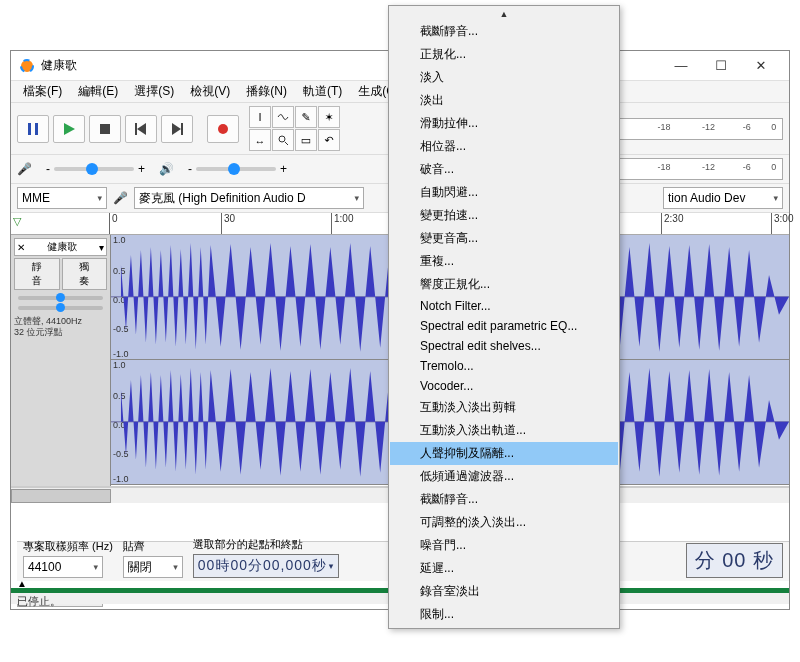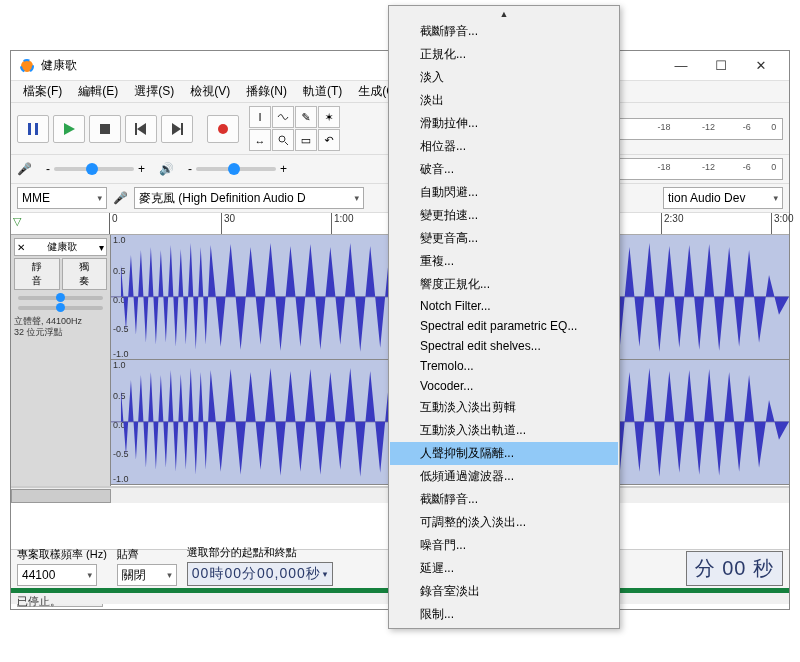--- a/index.html
+++ b/index.html
@@ -33,21 +33,21 @@
   .track-panel .mini-sl { height:4px;background:#bbb;position:relative;margin:6px 4px;border-radius:2px; }
   .track-panel .mini-sl .th { position:absolute;top:-3px;width:9px;height:9px;background:#1e90ff;border-radius:50%; }
   .track-panel .info { font-size:9px;color:#333;line-height:1.2;margin-top:2px; }
   .wave-col { flex:1;background:#fff;position:relative; }
   .wave-ch { height:72px;border-bottom:1px solid #888;background:#bcc6e4;position:relative;overflow:hidden; }
   .wave-ch .ylabel { position:absolute;left:2px;font-size:9px;color:#333; }
   .wave-svg { position:absolute;inset:0; }
   .hscroll { height:16px;background:#efefef;border-top:1px solid #ccc;position:relative; }
   .hscroll .thumb { position:absolute;left:0;top:1px;height:14px;width:100px;background:#ccc;border:1px solid #999; }
   .bottom-bar { position:absolute;left:0;right:0;background:#f5f5f5;border-top:1px solid #ccc;padding:3px 6px;font-size:11px; }
-  .bbar1 { bottom:20px;height:40px;display:flex;align-items:flex-end;gap:10px; }
+  .bbar1 { bottom:28px;height:40px;display:flex;align-items:flex-end;gap:10px;margin-left:6px; }
   .bbar1 .grp { display:flex;flex-direction:column;gap:2px; }
   .timebox { border:1px solid #777;background:#e8ecf5;padding:2px 4px;font-family:monospace;font-size:14px;letter-spacing:1px;display:flex;align-items:center;color:#2a3a6a; }
   .status { position:absolute;left:0;right:0;bottom:5px;height:16px;background:#f0f0f0;border-top:5px solid #15803d;padding:1px 6px;font-size:11px;color:#333; }
   
   .dropdown { position:absolute; top:5px; left:388px; width:232px; background:#f0f0f0; border:1px solid #999; box-shadow:2px 2px 6px rgba(0,0,0,0.25); z-index:1000; padding:2px 1px; }
   .dropdown .scroll-arrow { height:12px;text-align:center;font-size:9px;color:#333;line-height:12px; }
   .dropdown .mi { padding:3px 22px 3px 30px;font-size:12px;color:#000;white-space:nowrap; }
   .dropdown .mi.hl { background:#91c9f7; }
   
   .meter { flex:1;height:22px;border:1px solid #aaa;background:#fff;position:relative;font-size:9px;color:#555; }

